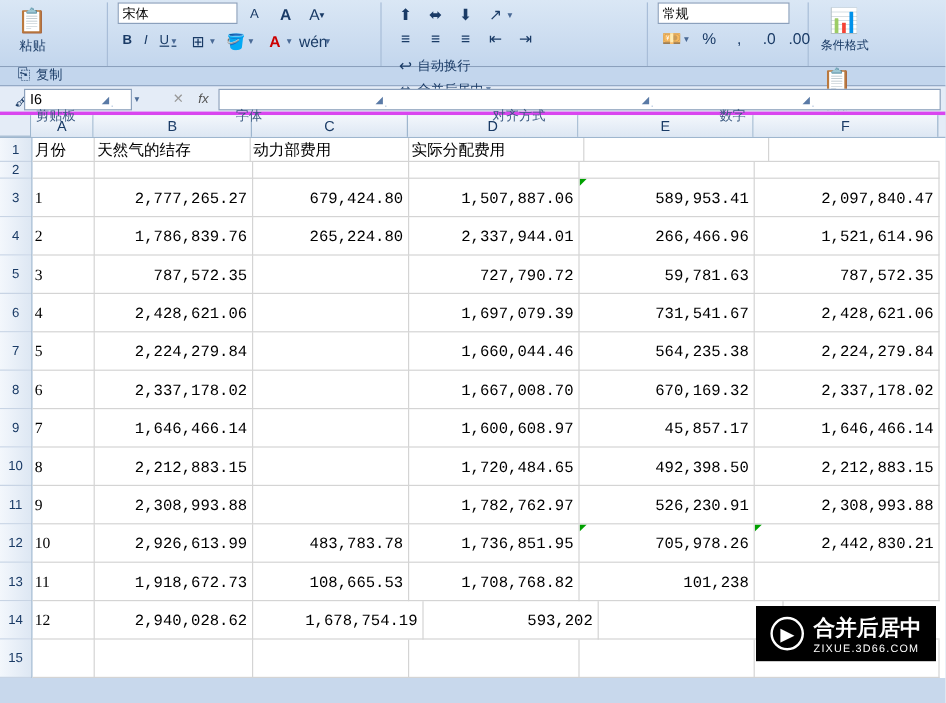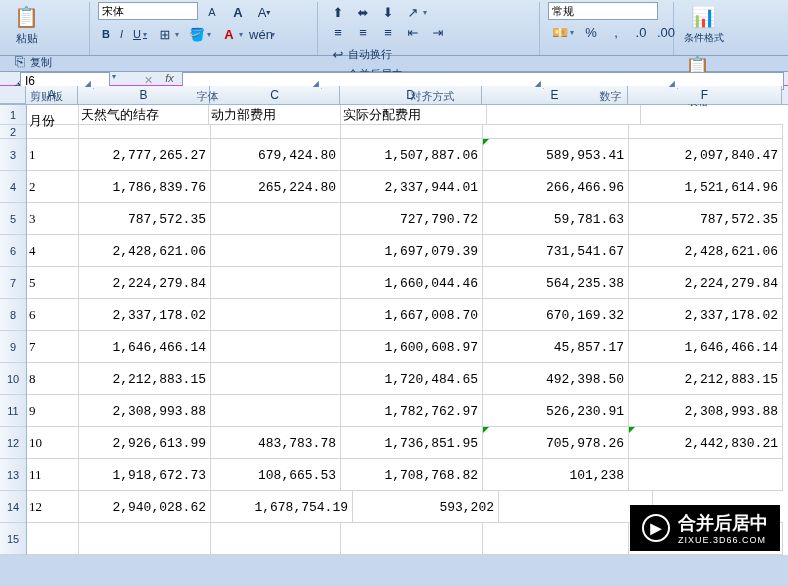--- a/index.html
+++ b/index.html
@@ -107,23 +107,24 @@
       position: absolute;
       right: 2px;
       bottom: 1px;
       font-size: 8px;
       color: #5a7aa6;
       cursor: pointer;
     }
     
     .formula-bar {
       background: #e4ecf7;
-      border-bottom: 1px solid #d946ef;
-      height: 14px;
-      display: flex;
+      border-bottom: 3px solid #d946ef;
+      height: 24px;
+      display: flex;
+      align-items: center;
       gap: 2px;
     }
     
     .name-box {
       background: #fff;
       border: 1px solid #8ba0bc;
       width: 90px;
       height: 18px;
       padding: 1px 4px;
       font-size: 12px;
@@ -467,21 +468,21 @@
         <div class="row-header" style="height: 32px;">9</div>
         <div class="row-header" style="height: 32px;">10</div>
         <div class="row-header" style="height: 32px;">11</div>
         <div class="row-header" style="height: 32px;">12</div>
         <div class="row-header" style="height: 32px;">13</div>
         <div class="row-header" style="height: 32px;">14</div>
         <div class="row-header" style="height: 32px;">15</div>
       </div>
     <div class="grid-body" id="grid-body">
         <div class="grid-row" style="height: 20px;">
-          <div class="cell txt" style="width: 52px; height: 32px;">月份</div>
+          <div class="cell txt" style="width: 52px; height: 20px;">月份</div>
           <div class="cell txt" style="width: 130px; height: 20px;">天然气的结存</div>
           <div class="cell txt" style="width: 132px; height: 20px;">动力部费用</div>
           <div class="cell txt" style="width: 146px; height: 20px;">实际分配费用</div>
           <div class="cell txt" style="width: 154px; height: 20px;"></div>
         </div>
         <div class="grid-row" style="height: 14px;">
           <div class="cell" style="width: 52px; height: 14px;"></div>
           <div class="cell" style="width: 132px; height: 14px;"></div>
           <div class="cell" style="width: 130px; height: 14px;"></div>
           <div class="cell" style="width: 142px; height: 14px;"></div>

